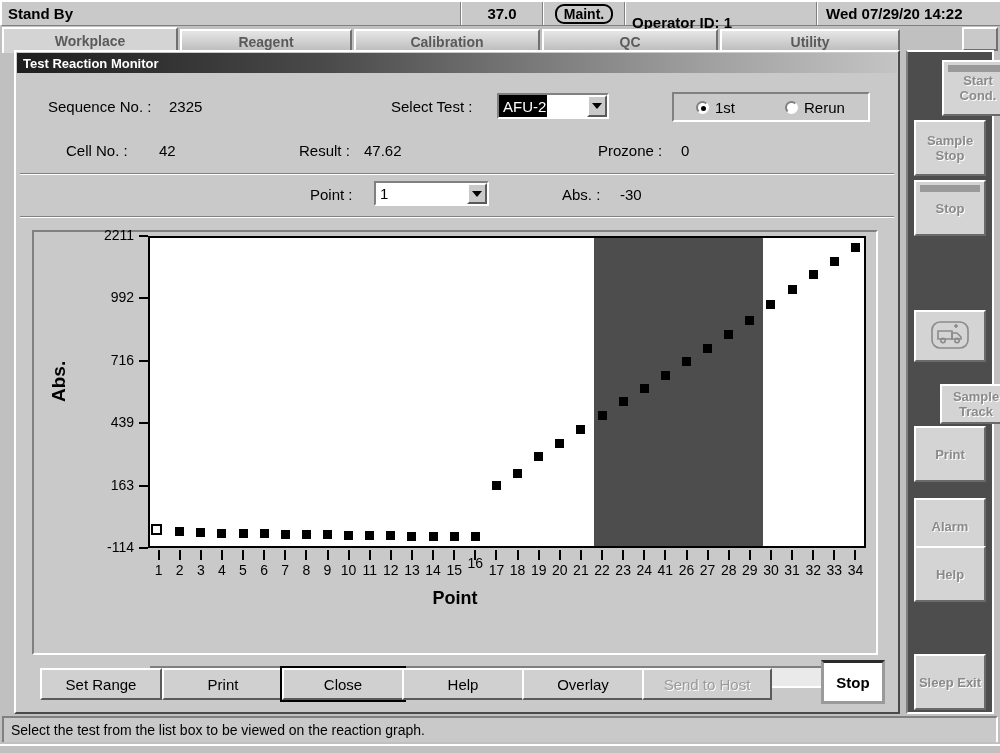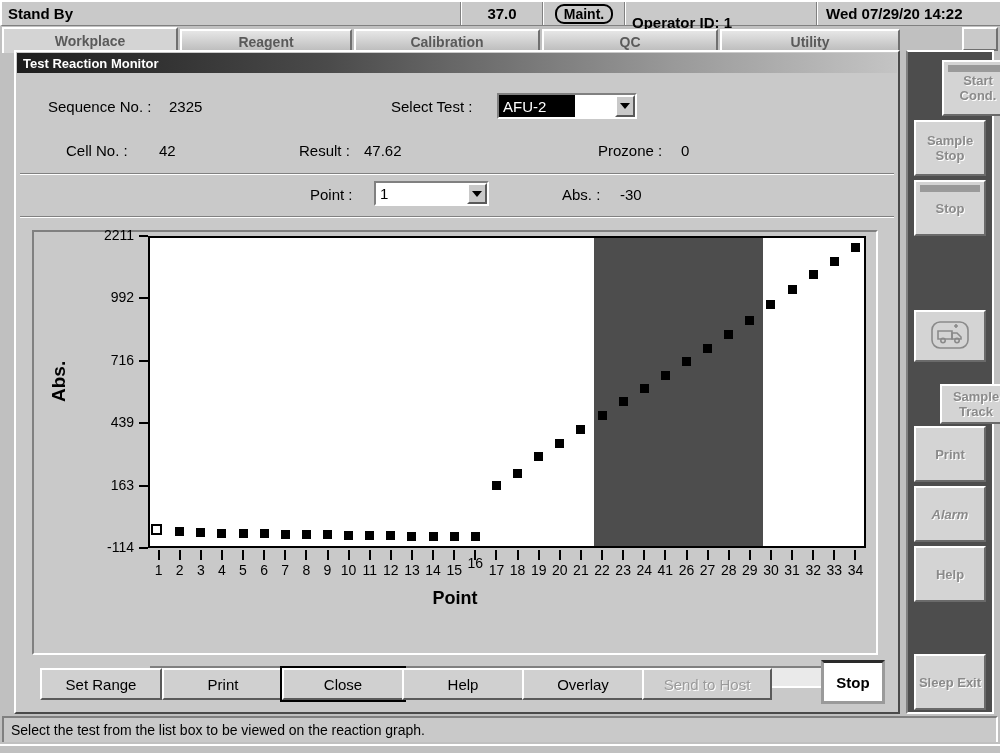--- a/index.html
+++ b/index.html
@@ -263,27 +263,37 @@
   <div class="dialog">
     <div class="dlg-title">Test Reaction Monitor</div>
 
     <div class="dlg-body">
 
       <div class="lbl" style="left:32px; top:24px;">Sequence No. :</div>
       <div class="val" style="left:153px; top:24px;">2325</div>
 
       <div class="lbl" style="left:375px; top:24px;">Select Test :</div>
 
-      <div class="combo selected" style="left:481px; top:19px; width:140px; height:26px;gap:40px;">
+      <div class="combo selected" style="left:481px; top:19px; width:112px; height:26px;gap:40px;">
         <span class="txt">AFU-2</span>
         <span class="arrow">
             <i></i>
           </span>
       </div>
 
+      <div class="radiogroup" style="left:656px; top:18px; width:198px; height:30px;">
+        <span class="radio on" style="margin-left:22px;">
+          <span class="dot"></span>
+          <span>1st</span>
+        </span>
+        <span class="radio" style="margin-left:50px;">
+          <span class="dot"></span>
+          <span>Rerun</span>
+        </span>
+      </div>
 
       <div class="lbl" style="left:50px; top:68px;">Cell No. :</div>
       <div class="val" style="left:143px; top:68px;">42</div>
 
       <div class="lbl" style="left:283px; top:68px;">Result :</div>
       <div class="val" style="left:348px; top:68px;">47.62</div>
 
       <div class="lbl" style="left:582px; top:68px;text-align:center;">Prozone :</div>
       <div class="val" style="left:665px; top:68px;">0</div>
 
@@ -472,21 +482,21 @@
           <path d="M26 8 L26 4 M24 6 L28 6" stroke="#8a8a8a" stroke-width="1.6"></path>
         </svg>
       </span>
     </div>
     <div class="sbtn2" style="top:332px; height:40px;margin-left:26px;">
       <span>Sample Track</span>
     </div>
     <div class="sbtn2" style="top:374px; height:56px;">
       <span>Print</span>
     </div>
-    <div class="sbtn2" style="top:434px; height:56px;font-style:italic;">
+    <div class="sbtn2" style="top:446px; height:56px;">
       <span>Alarm</span>
     </div>
     <div class="sbtn2" style="top:494px; height:56px;">
       <span>Help</span>
     </div>
     <div class="sbtn2" style="top:602px; height:56px;">
       <span>Sleep Exit</span>
     </div>
   </div>
 

